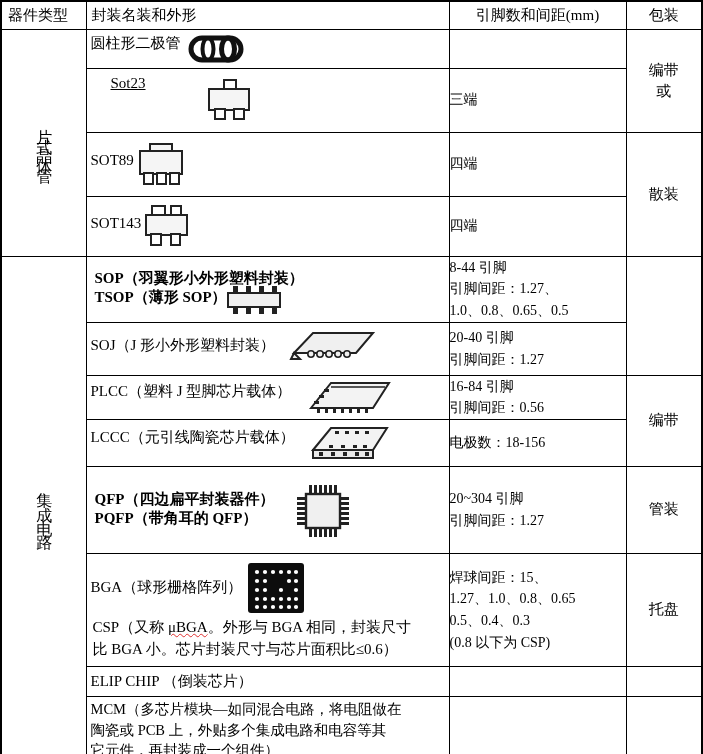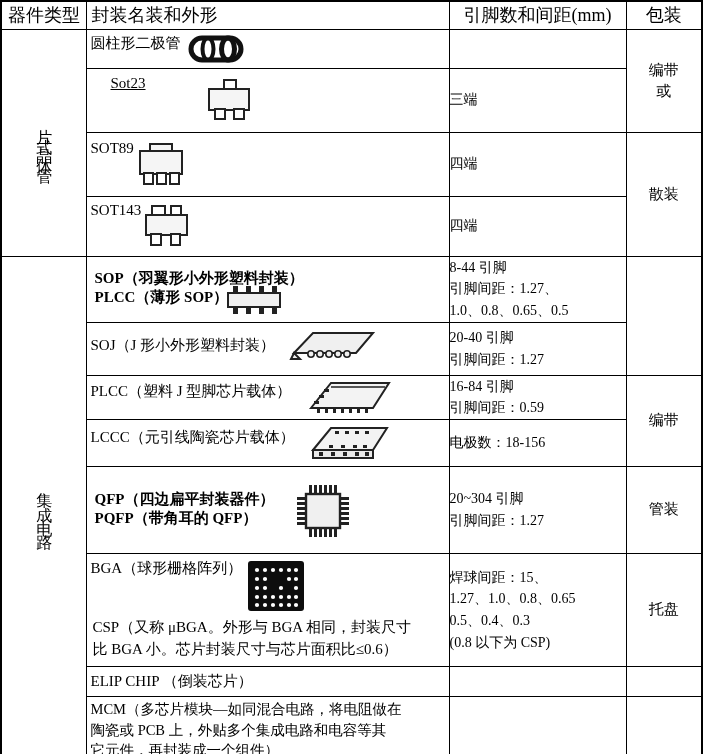--- a/index.html
+++ b/index.html
@@ -1,43 +1,43 @@
 <!DOCTYPE html>
 <html><head>
 <meta charset="utf-8">
 <style>
   html,body{margin:0;padding:0;background:#fff;}
   body{font-family:"Liberation Serif","DejaVu Serif",serif;color:#000;}
   .doc{width:703px;height:754px;background:#fff;box-sizing:border-box;}
   table.pkg{border-collapse:collapse;table-layout:fixed;width:701px;
     border:2px solid #000;border-bottom:5px solid #000;}
   td{border:1px solid #000;padding:0;font-size:14px;vertical-align:middle;overflow:hidden;}
-  .th{font-size:18px;height:26px;vertical-align:middle;}
+  .th{font-size:15px;height:26px;vertical-align:middle;}
   .c1h{padding-left:6px;}
   .c2h{padding-left:5px;}
   .c3h{text-align:center;}
   .c4h{text-align:center;}
   .cat{text-align:center;vertical-align:middle;}
   .vert{writing-mode:vertical-lr;text-orientation:upright;letter-spacing:10px;
     font-size:16px;margin:0 auto;display:inline-block;}
   .c2{padding:2px 2px 2px 4px;position:relative;font-size:15px;}
   .pins{text-align:left;white-space:pre-line;line-height:1.55;font-size:14px;}
   .pack{text-align:center;font-size:15px;line-height:1.4;}
   .pack .ml{white-space:pre-line;}
   td.dash{border-top:1px dashed #b8b8b8;}
   .flexrow{display:flex;align-items:flex-start;}
-  .flexend{display:flex;align-items:flex-start;}
+  .flexend{display:flex;align-items:center;}
   .lbl{display:inline-block;}
   .gap6{margin-left:6px;} .gap10{margin-left:10px;}
   .pl20{padding-left:20px;text-decoration:underline;}
   .twoline{display:flex;flex-direction:column;justify-content:space-between;height:100%;
     box-sizing:border-box;padding:4px 0 6px 4px;font-weight:bold;}
   .absicon{position:absolute;}
   .cspwrap{padding-left:2px;white-space:pre-line;line-height:1.45;}
-  .wavy{text-decoration-style:wavy;text-decoration-color:#e03030;
+  .wavy{text-decoration:underline;text-decoration-style:wavy;text-decoration-color:#e03030;
     text-decoration-thickness:1px;}
   .mlcell{white-space:pre-line;line-height:1.42;padding:2px 2px 2px 4px;font-size:14.5px;}
   svg{display:block;}
 </style>
 </head>
 <body>
 
 <div class="doc">
 <table class="pkg">
   <colgroup>
@@ -134,21 +134,21 @@
     <td class="pins">四端</td>
   </tr>
 
   <tr style="height:66px">
     <td class="cat" rowspan="8">
       <span class="vert" style="letter-spacing:14px">集成电路</span>
     </td>
     <td class="c2">
       <div class="twoline">
         <span>SOP（羽翼形小外形塑料封装）</span>
-        <span>PLCC（薄形 SOP）</span>
+        <span>TSOP（薄形 SOP）</span>
       </div>
       <span class="absicon" style="left:132px;top:26px">
         <svg width="70" height="32" viewBox="0 0 70 32">
           <rect x="9" y="10" width="52" height="14" fill="#f0f0f0" stroke="#222" stroke-width="2"></rect>
           <rect x="14" y="3" width="5" height="7" fill="#222"></rect>
                 <rect x="27" y="3" width="5" height="7" fill="#222"></rect>
           <rect x="40" y="3" width="5" height="7" fill="#222"></rect>
                 <rect x="53" y="3" width="5" height="7" fill="#222"></rect>
           <rect x="14" y="24" width="5" height="7" fill="#222"></rect>
                 <rect x="27" y="24" width="5" height="7" fill="#222"></rect>
@@ -200,21 +200,21 @@
                   <rect x="56" y="30" width="3" height="5" fill="#222"></rect>
             <rect x="64" y="30" width="3" height="5" fill="#222"></rect>
             <rect x="13" y="23" width="5" height="3" fill="#222"></rect>
                   <rect x="18" y="17" width="5" height="3" fill="#222"></rect>
             <rect x="23" y="11" width="5" height="3" fill="#222"></rect>
           </svg>
         </span>
       </div>
     </td>
     <td class="pins">16-84 引脚
-引脚间距：0.59</td>
+引脚间距：0.56</td>
     <td class="pack dash" rowspan="2">
       <div>编带</div>
     </td>
   </tr>
 
   <tr style="height:43px">
     <td class="c2">
       <div class="flexrow">
         <span class="lbl" style="margin-top:6px">LCCC（元引线陶瓷芯片载体）</span>
         <span class="gap10">

